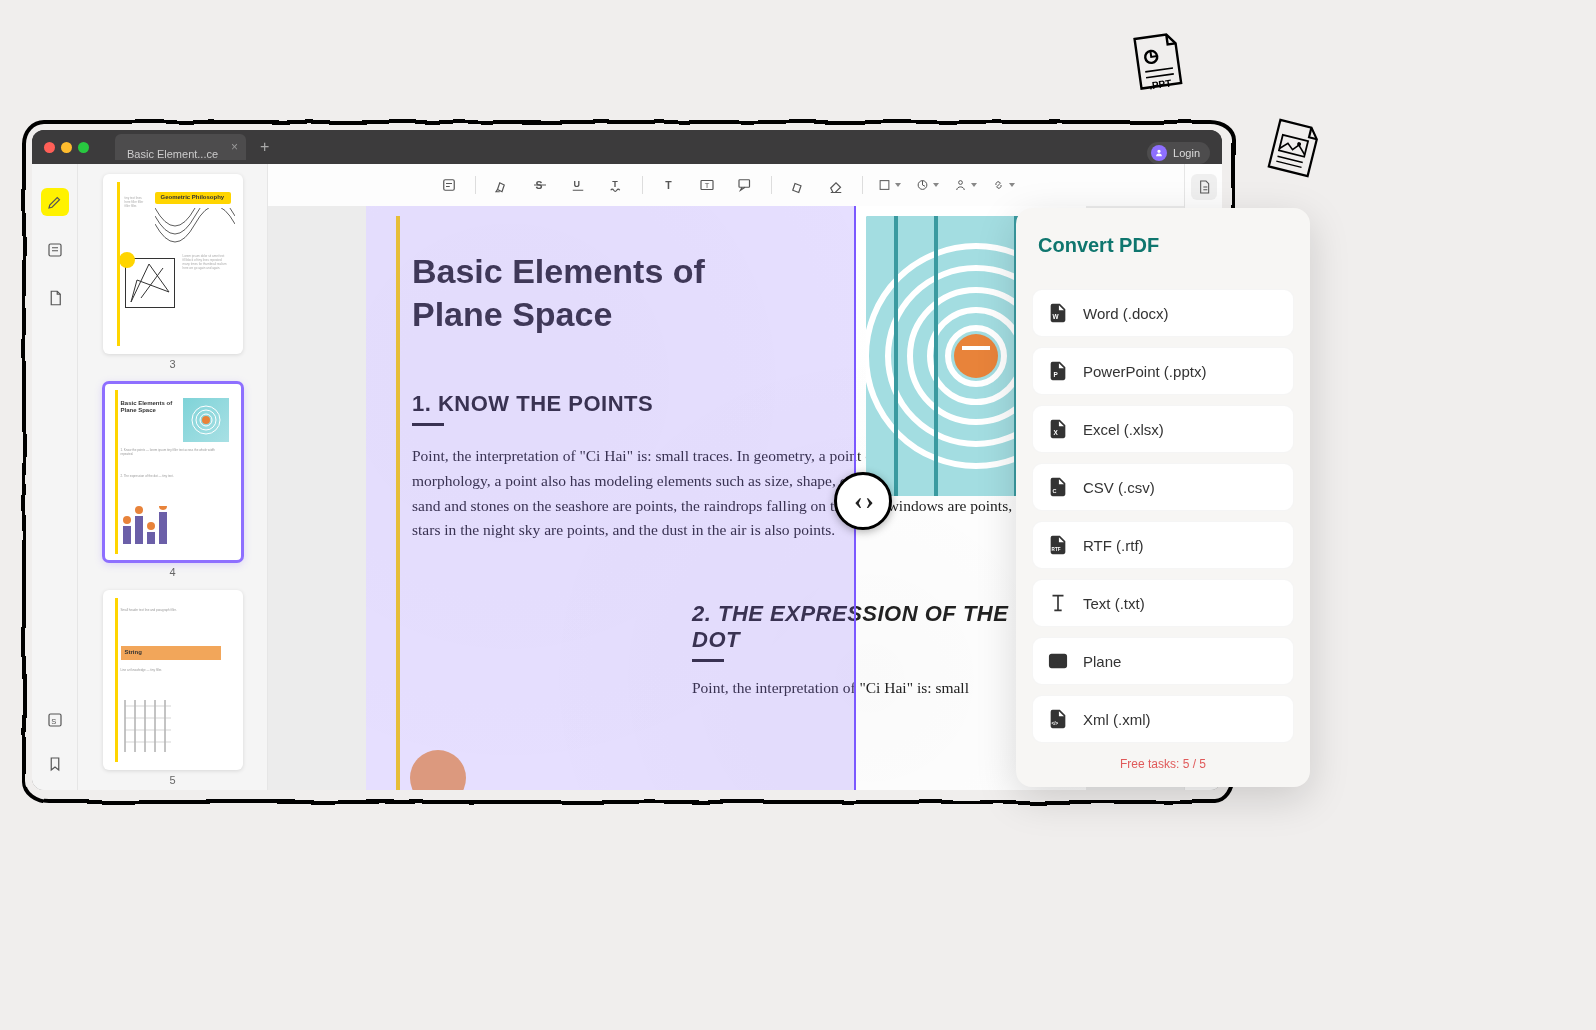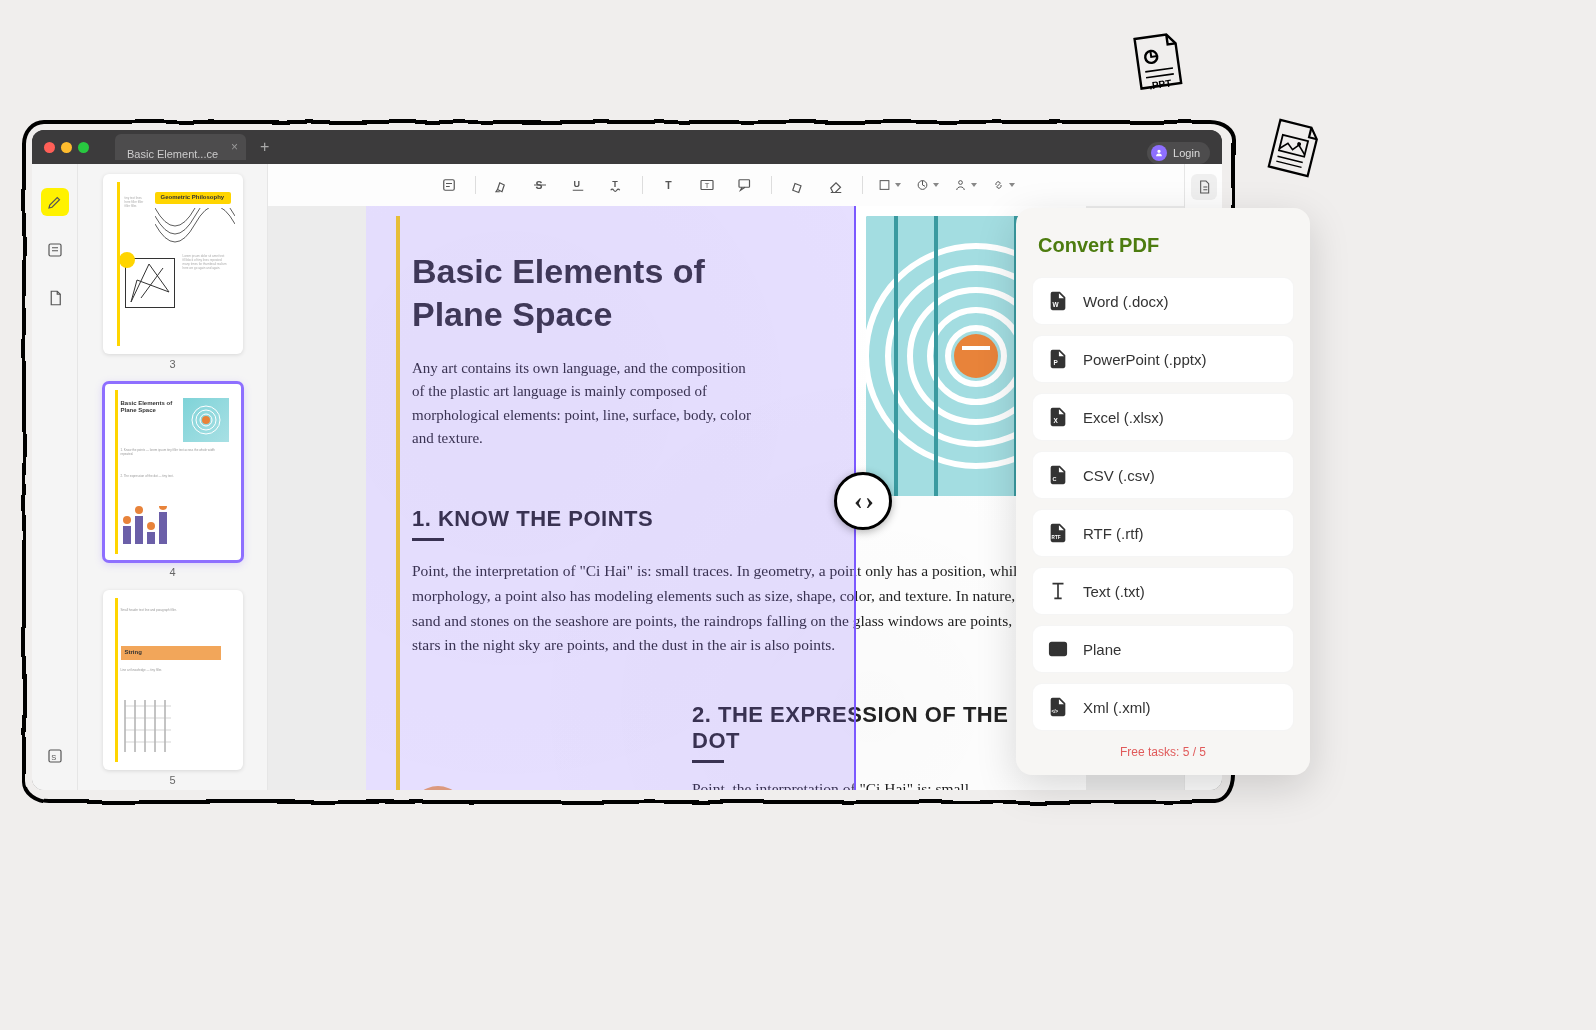--- a/index.html
+++ b/index.html
@@ -57,35 +57,35 @@
     background-image:radial-gradient(circle at 20% 30%,rgba(0,0,0,0.015) 0,transparent 60%),radial-gradient(circle at 70% 80%,rgba(0,0,0,0.02) 0,transparent 50%);
   }
   .page .yellow-strip{position:absolute;left:30px;top:10px;bottom:0;width:4px;background:#ffd500;}
   .page h1{font-family: Arial, sans-serif; font-weight:900; font-size:34px; line-height:1.25; color:#2a2a2a; max-width:360px;}
   .page .intro{margin-top:22px; font-size:15px; line-height:1.55; max-width:340px; font-family:Georgia,serif;}
   .page .hero-img{position:absolute; right:0; top:10px; width:220px; height:280px; background:linear-gradient(135deg,#7fd3d8,#a8e0e4); border-radius:2px; overflow:hidden;}
   .tunnel{position:absolute;inset:0;}
   .page h2{font-family:Arial,sans-serif; font-weight:800; font-size:22px; margin-top:56px; letter-spacing:0.5px;}
   .page h2::after{content:"";display:block;width:32px;height:3px;background:#222;margin-top:6px;}
   .page .body{margin-top:18px;font-size:15.5px;line-height:1.6;font-family:Georgia,serif;}
-  .page .h2b{margin-top:44px; margin-left:280px;}
+  .page .h2b{margin-top:58px; margin-left:280px;font-style:italic;}
   .page .body2{margin-top:14px;margin-left:280px;font-size:15.5px;line-height:1.6;}
   .orange-dot{position:absolute;width:56px;height:56px;border-radius:50%;background:#f2a65a;left:44px;bottom:-10px;}
   .selection-overlay{position:absolute;left:0;top:0;width:490px;height:100%;background:rgba(140,110,255,0.22);border-right:2px solid #7b59ff;pointer-events:none;}
   .drag-handle{position:absolute;left:468px;top:266px;width:58px;height:58px;border-radius:50%;background:#fff;border:3px solid #000;display:flex;align-items:center;justify-content:center;font-size:26px;font-weight:bold;box-shadow:0 2px 8px rgba(0,0,0,0.3);cursor:ew-resize;}
   .drag-handle::before{content:"‹ ›";letter-spacing:-2px;}
 
   
   .pinbar{ width:38px; background:#fdfdfd; border-left:1px solid #e6e6e6; padding-top:10px; display:flex; justify-content:center;}
   .pinbtn{width:26px;height:26px;background:#efefef;border-radius:6px;display:flex;align-items:center;justify-content:center;cursor:pointer;}
   .pinbtn svg{width:16px;height:16px;stroke:#555;fill:none;stroke-width:1.6;}
 
   
   .convert-panel{ position:absolute; left:1016px; top:208px; width:294px; background:#f7f6f4; border-radius:16px; box-shadow:0 12px 40px rgba(0,0,0,0.15); padding:22px 16px 16px; }
-  .convert-panel h3{font-size:20px; font-weight:700; color:#4d7c0f; margin:4px 6px 20px;}
+  .convert-panel h3{font-size:20px; font-weight:700; color:#0f766e; margin:4px 6px 32px;}
   .conv-list{display:flex;flex-direction:column;gap:10px;}
   .conv-item{height:48px;background:#fff;border-radius:10px;display:flex;align-items:center;gap:14px;padding:0 14px;cursor:pointer;border:1px solid rgba(0,0,0,0.04);}
   .conv-item .ico{width:22px;height:22px;display:flex;align-items:center;justify-content:center;}
   .conv-item .ico svg{width:22px;height:22px;fill:#333;}
   .conv-item .lbl{font-size:15px;color:#333;}
   .free-tasks{text-align:center;color:#e05a5a;font-size:12px;margin-top:14px;}
 
   
   .mini{position:absolute;inset:6px;font-size:3px;color:#888;}
   .mini .bar{position:absolute;background:#ffd500;}
@@ -336,21 +336,20 @@
               <svg viewBox="0 0 24 24">
                 <path d="M9 15l6-6M8 12a4 4 0 015-5l2 2M16 12a4 4 0 01-5 5l-2-2"></path>
               </svg>
             </div>
         </div>
 
         <div class="page-viewport">
           <div class="page">
             <div class="yellow-strip"></div>
             <h1>Basic Elements of Plane Space</h1>
-            <p class="intro">Any art contains its own language, and the composition of the plastic art language is mainly composed of morphological elements: point, line, surface, body, color and texture.</p>
             <div class="hero-img">
               <svg class="tunnel" viewBox="0 0 220 280">
                 <rect width="220" height="280" fill="#a3dde1"></rect>
                 <g stroke="#fff" stroke-width="6" fill="none">
                   <circle cx="110" cy="140" r="110"></circle>
                     <circle cx="110" cy="140" r="88"></circle>
                     <circle cx="110" cy="140" r="66"></circle>
                     <circle cx="110" cy="140" r="46"></circle>
                     <circle cx="110" cy="140" r="28"></circle>
                 </g>

